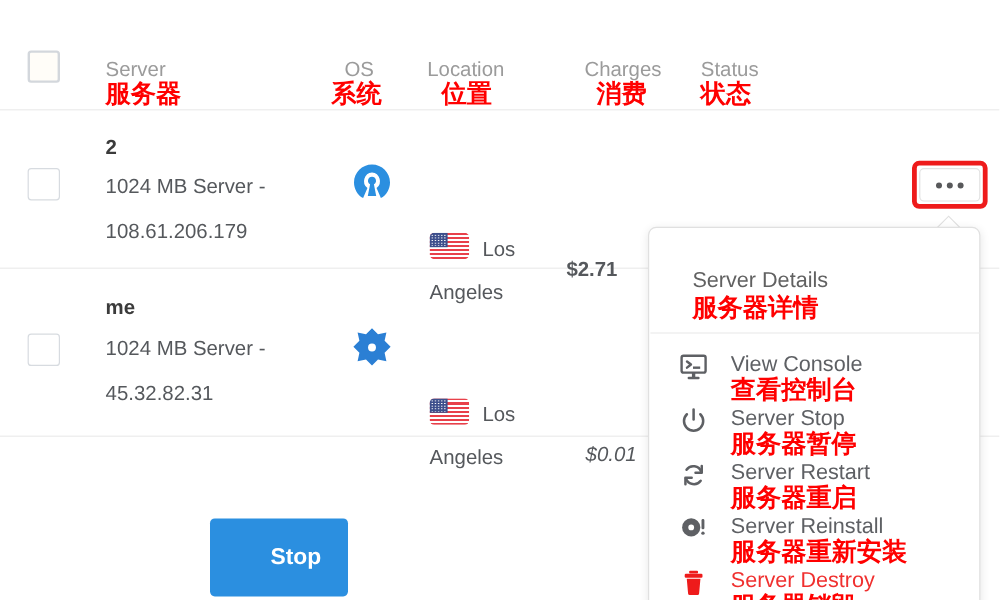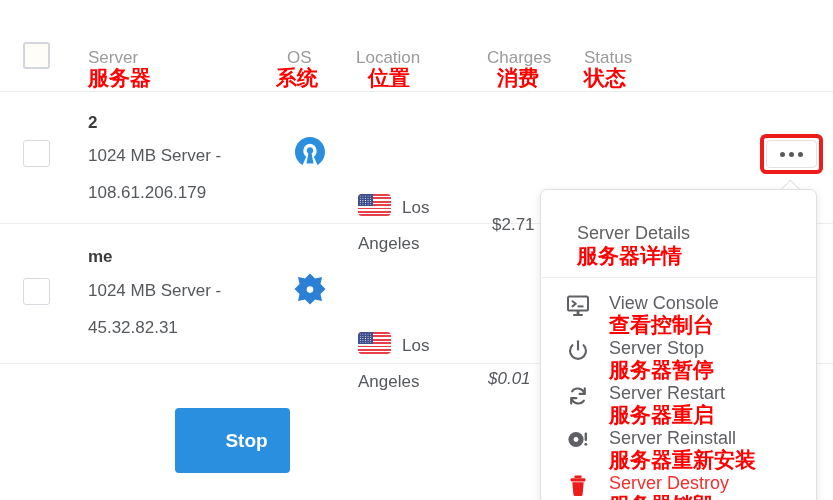--- a/index.html
+++ b/index.html
@@ -267,21 +267,21 @@
     font-size: 19px;
     font-weight: 700;
     font-family: "Liberation Sans", sans-serif;
     cursor: pointer;
     display: flex;
     align-items: center;
     justify-content: center;
     padding: 0;
   }
   #btn-restart { left: 10px; top: 408px; width: 145px; height: 65px; }
-  #btn-stop    { left: 175px; top: 384px; width: 115px; height: 65px; padding-left: 28px; }
+  #btn-stop    { left: 175px; top: 408px; width: 115px; height: 65px; padding-left: 28px; }
 </style>
 </head>
 <body>
 
 <div id="app">
 
   <div class="thead">
     <div class="hdr-check"></div>
 
     <div class="th" style="left:88px;  top:25px;">Server</div>
@@ -314,21 +314,21 @@
       </svg>
     </span>
 
     <span class="flag" style="left:358px; top:101px;">
       <span class="stripes"></span>
       <span class="canton"></span>
     </span>
     <div class="loc-text" style="left:402px; top:106px;">Los</div>
     <div class="loc-text" style="left:358px; top:142px;">Angeles</div>
 
-    <div class="charge" style="left:492px; top:123px;">$2.71</div>
+    <div class="charge" style="left:472px; top:123px;font-weight:bold;">$2.71</div>
 
     <div class="status-wrap" style="left:585px; top:122px;">
       <span class="status-dot"></span>
       <span class="status-label">Running</span>
     </div>
   </div>
 
   <div class="row" style="top:200px; height:140px;">
     <div class="row-check" style="top:54px;"></div>
 

